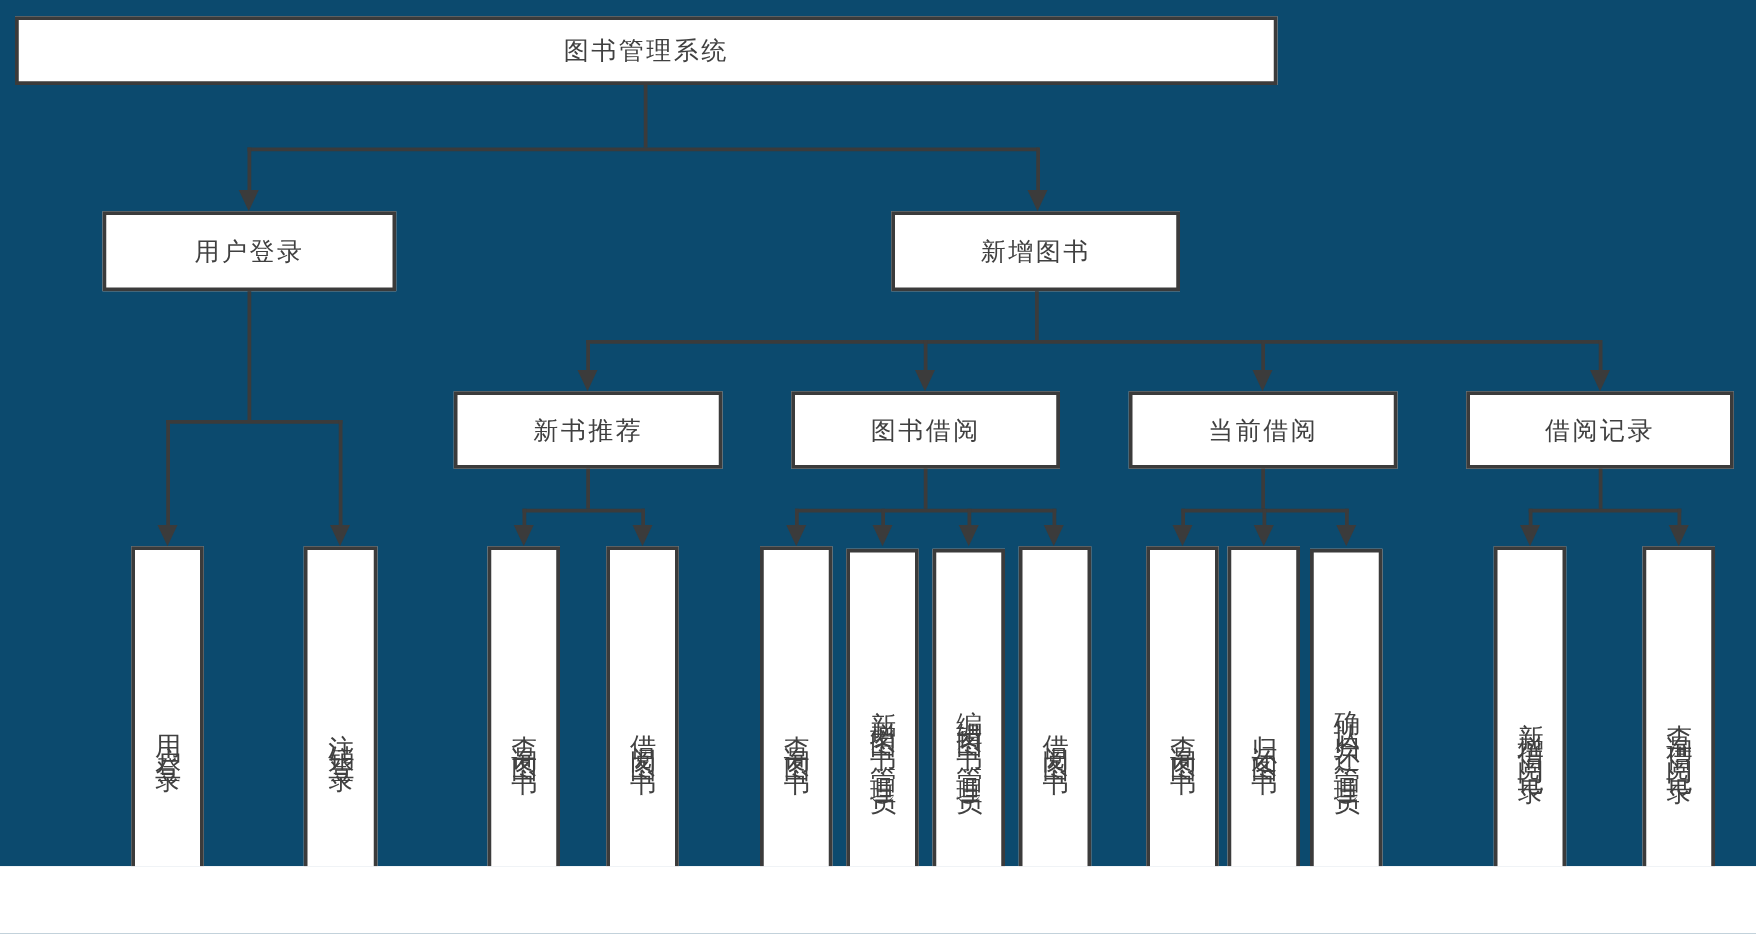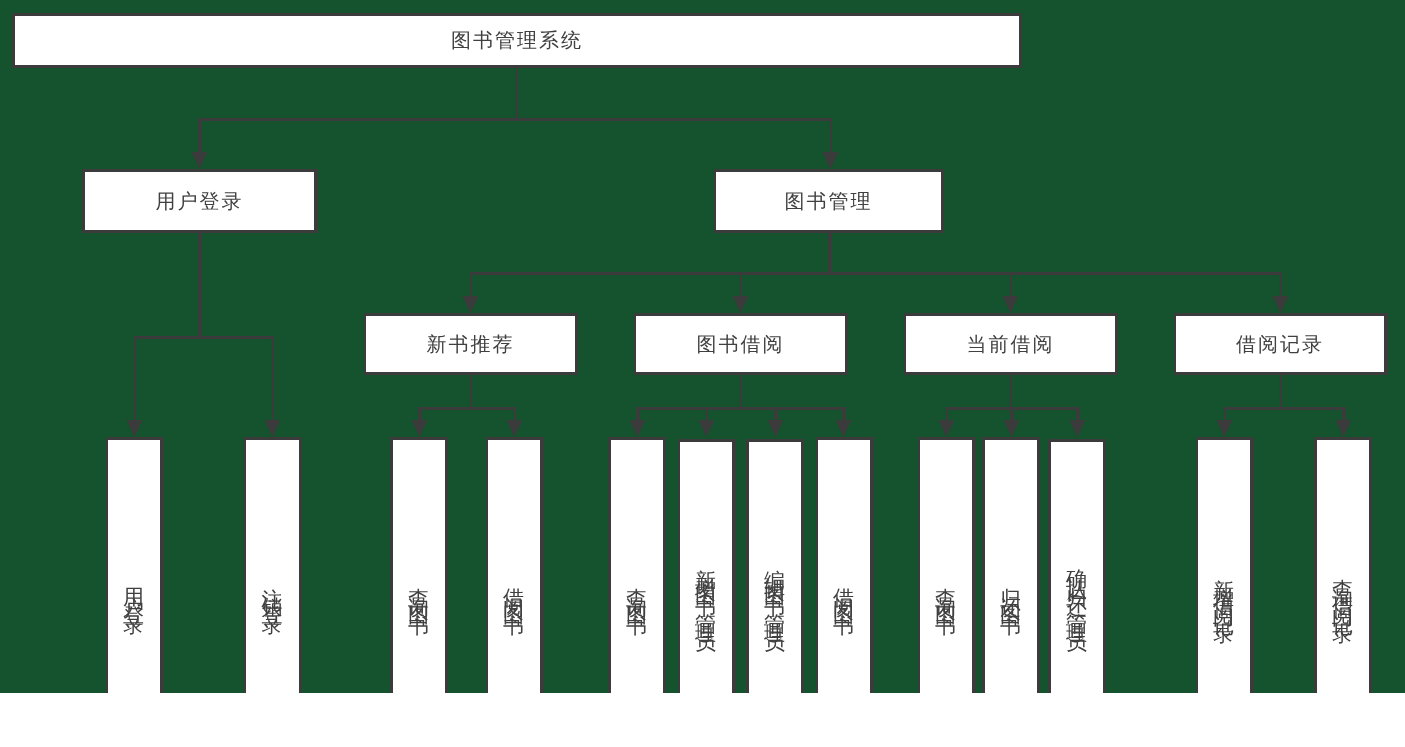--- a/index.html
+++ b/index.html
@@ -1,21 +1,21 @@
 <!DOCTYPE html>
 <html style="--line: #3b3b3b; --text: #404040; --watermark: #b5b5b5; --background: #ffffff;"><head>
 <meta charset="utf-8">
 <style>
   * { margin:0; padding:0; box-sizing:border-box; }
   html,body { background:#ffffff; }
   body { font-family:"Liberation Sans","DejaVu Sans",sans-serif; }
   .canvas {
     position:relative;
     width:1405px; height:693px;
-    background:#14532d;
+    background:#0c4a6e;
     overflow:hidden;
   }
   .node {
     position:absolute;
     border:3px solid var(--line, #3b3b3b);
     background:#ffffff;
     display:flex; align-items:center; justify-content:center;
     font-size:20px;
     color:var(--text, #404040);
     letter-spacing:2px;
@@ -61,21 +61,21 @@
   <div class="node" style="left:12px; top:13px; width:1010px; height:55px;">图书管理系统</div>
 
   <div class="vline" style="left:515px; top:68px; height:50px;"></div>
   <div class="hline" style="left:198px; top:118px; width:633px;"></div>
   <div class="vline" style="left:198px; top:118px; height:34px;"></div>
   <div class="arr" style="left:191px; top:152px;"></div>
   <div class="vline" style="left:829px; top:118px; height:34px;"></div>
   <div class="arr" style="left:822px; top:152px;"></div>
 
   <div class="node" style="left:82px; top:169px; width:235px; height:64px;">用户登录</div>
-  <div class="node" style="left:713px; top:169px; width:231px; height:64px;">图书管理</div>
+  <div class="node" style="left:713px; top:169px; width:231px; height:64px;">新增图书</div>
 
   <div class="vline" style="left:198px; top:233px; height:103px;"></div>
   <div class="hline" style="left:133px; top:336px; width:141px;"></div>
   <div class="vline" style="left:133px; top:336px; height:84px;"></div>
   <div class="arr" style="left:126px; top:420px;"></div>
   <div class="vline" style="left:271px; top:336px; height:84px;"></div>
   <div class="arr" style="left:264px; top:420px;"></div>
 
   <div class="vline" style="left:828px; top:233px; height:39px;"></div>
   <div class="hline" style="left:469px; top:272px; width:812px;"></div>

